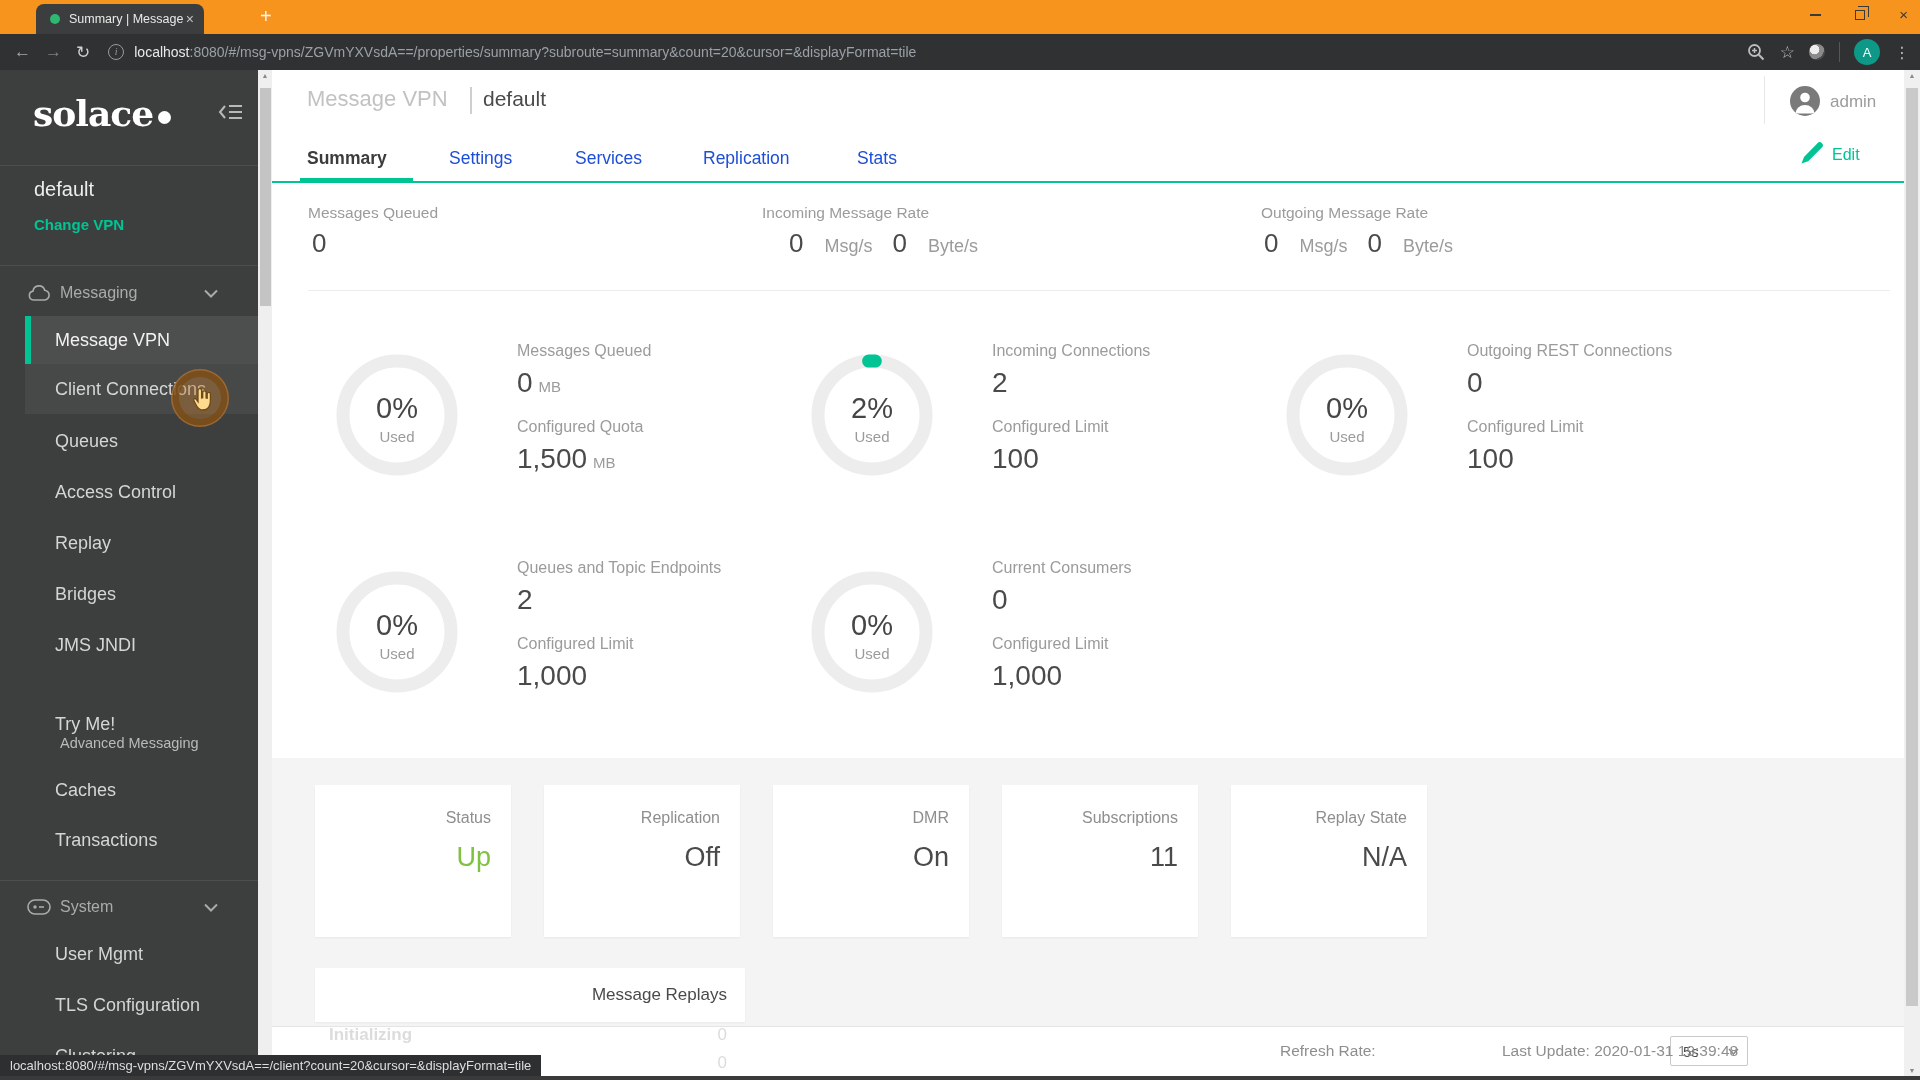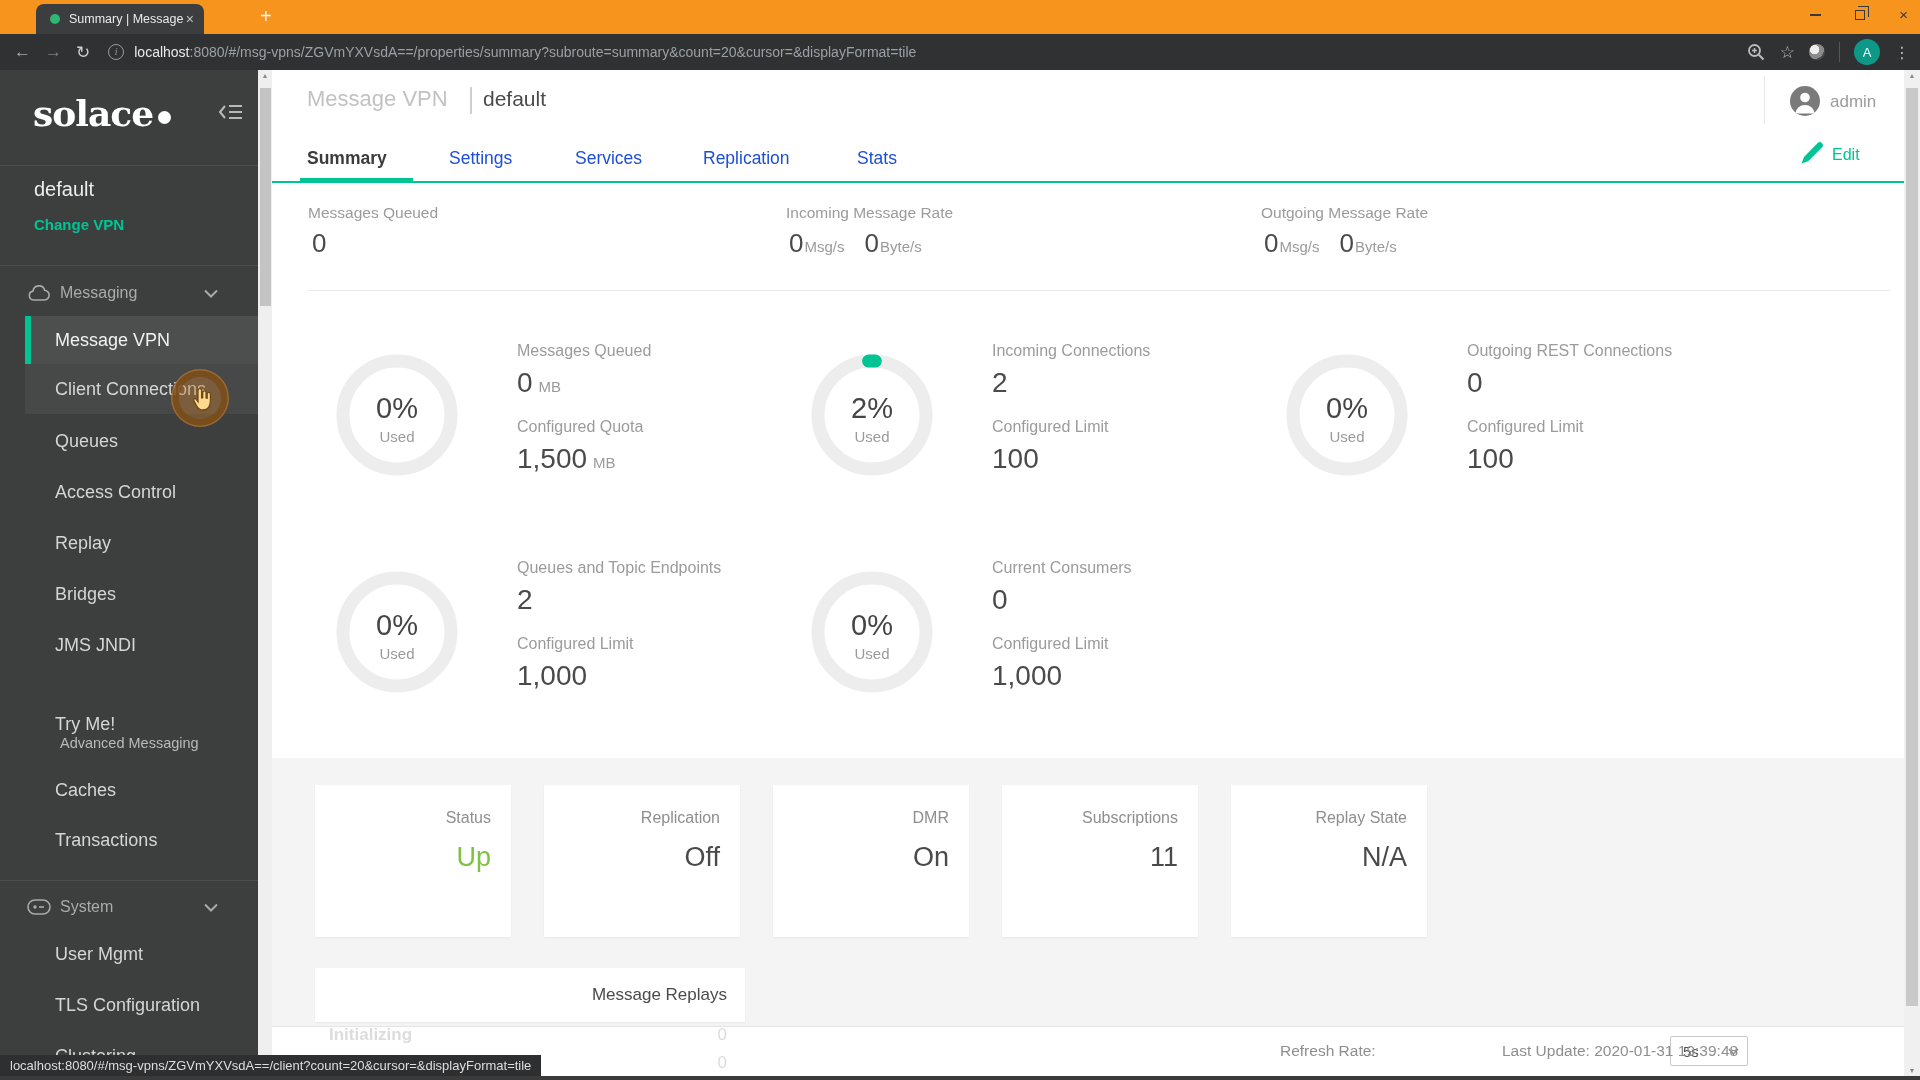--- a/index.html
+++ b/index.html
@@ -78,21 +78,21 @@
 
   .tab-lbl { position:absolute; top:148px; font-size:17.5px; color:#1d4ed8; }
   .tab-lbl.active { color:#3C3C3C; font-weight:bold; }
   .tabs-line { position:absolute; left:272px; top:181px; width:1632px; height:2px; background:#00C494; }
   .tab-underline { position:absolute; left:300px; top:178px; width:113px; height:5px; background:#00C494; }
   .edit-ic { position:absolute; left:1799px; top:140px; }
   .edit-lbl { position:absolute; left:1832px; top:146px; font-size:16px; color:#00C494; font-weight:500; }
 
   .stat-lbl { position:absolute; top:204px; font-size:15.5px; color:#9B9B9B; }
   .stat-val { position:absolute; top:228px; font-size:26px; color:#4A4A4A; }
-  .stat-val .u { font-size:15px; color:#9B9B9B; margin-left:1px; }
+  .stat-val .u { font-size:18px; color:#9B9B9B; margin-left:21px; }
   .stat-val .v2 { margin-left:20px; }
   .hr1 { position:absolute; left:308px; top:290px; width:1582px; height:1px; background:#ECECEC; }
 
   .gauge-donut { position:absolute; width:126px; height:126px; }
   .gauge-donut .pc { position:absolute; left:0; top:40px; width:126px; text-align:center; font-size:29px; color:#454545; }
   .gauge-donut .us { position:absolute; left:0; top:76px; width:126px; text-align:center; font-size:15px; color:#9B9B9B; }
   .gauge-text { position:absolute; width:320px; }
   .gauge-text .gl { font-size:16px; color:#9B9B9B; }
   .gauge-text .gv { font-size:28px; color:#4A4A4A; margin-top:7px; }
   .gauge-text .gv .u { font-size:15px; color:#9B9B9B; margin-left:6px; }
@@ -311,21 +311,21 @@
   <div class="edit-ic">
     <svg width="26" height="26" viewBox="0 0 26 26">
         <path d="M2.5 23.5 L5 17 L18.5 3.2 a3.1 3.1 0 0 1 4.4 4.4 L9.2 21.3 L2.5 23.5 z" fill="#00C494"></path>
       </svg>
   </div>
   <div class="edit-lbl">Edit</div>
 
   <div class="stat-lbl" style="left:308px;">Messages Queued</div>
   <div class="stat-val" style="left:312px;">0</div>
 
-  <div class="stat-lbl" style="left:786px;">Incoming Message Rate</div>
+  <div class="stat-lbl" style="left:762px;">Incoming Message Rate</div>
   <div class="stat-val" style="left:789px;">
     <span>0</span><span class="u">Msg/s</span><span class="v2">0</span><span class="u">Byte/s</span>
   </div>
 
   <div class="stat-lbl" style="left:1261px;">Outgoing Message Rate</div>
   <div class="stat-val" style="left:1264px;">
     <span>0</span><span class="u">Msg/s</span><span class="v2">0</span><span class="u">Byte/s</span>
   </div>
 
   <div class="hr1"></div>

